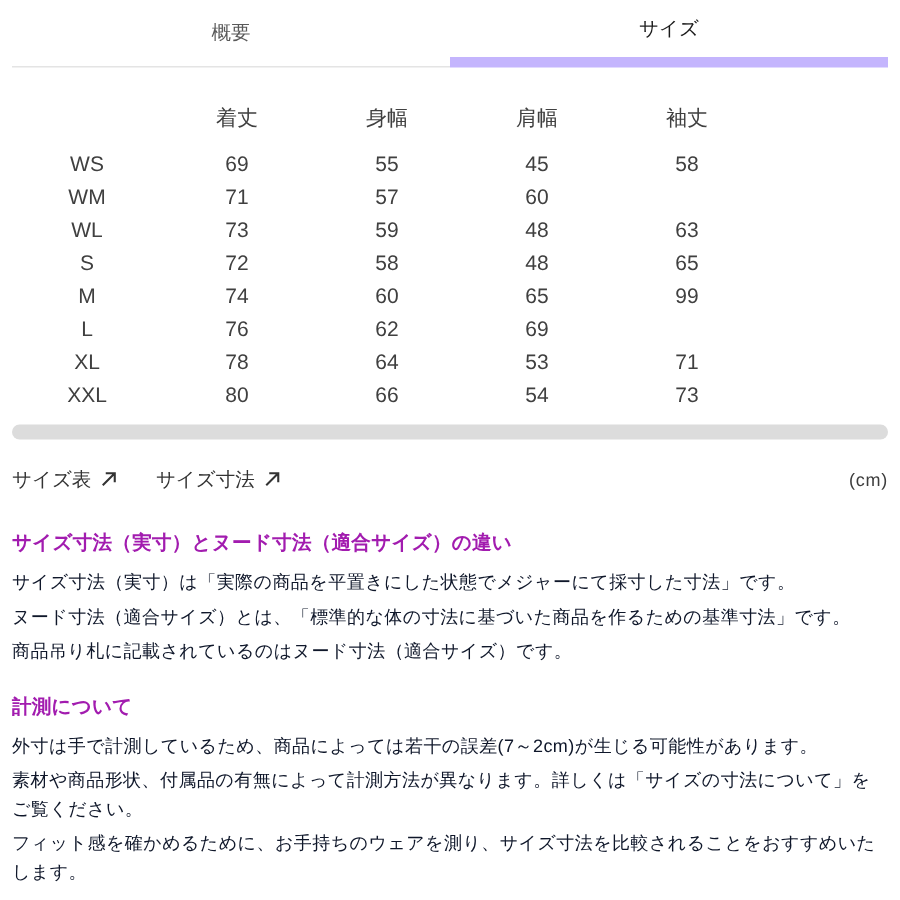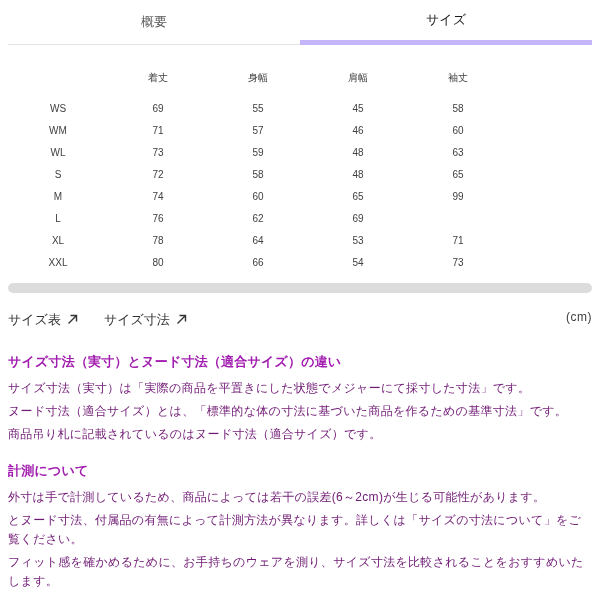--- a/index.html
+++ b/index.html
@@ -20,66 +20,66 @@
   .tab {
     flex: 1;
     display: flex; align-items: center; justify-content: center;
     font-size: 13px;
     color: #595959;
     border-bottom: 1px solid #e4e4e4;
     cursor: pointer;
   }
   .tab.active {
     color: #1a1a1a;
-    border-bottom: 5px solid #c4b5fd;
+    border-bottom: 7px solid #c4b5fd;
   }
   
   .size-table { margin: 20px 0 0 8px; }
   .trow {
     display: grid;
     grid-template-columns: 100px 100px 100px 100px 100px;
     height: 22px; line-height: 22px;
     text-align: center;
-    font-size: 10px;
+    font-size: 14px;
     color: #404040;
   }
   .trow.thead { height: 26px; line-height: 26px; margin-bottom: 7px; }
   
   .hscrollbar {
     margin: 9px 8px 0 8px;
     height: 10px;
     background: #dcdcdc;
     border-radius: 5px;
   }
   
   .links-row {
     margin: 17px 8px 0 8px;
     height: 20px;
-    display: flex; 
+    display: flex; align-items: center;
     font-size: 13px; color: #333333;
   }
   .tlink {
     display: inline-flex; align-items: center;
     margin-right: 26px;
     cursor: pointer;
     text-decoration: none; color: #333333;
   }
   .tlink .arrow { margin-left: 6px; display: inline-block; }
   .unit { margin-left: auto; font-size: 12px; color: #3d3d3d; letter-spacing: 0.5px; }
   
   .section { margin: 0 8px 0 8px; }
   .section.first { margin-top: 22px; }
   .section.second { margin-top: 17px; }
   .section h3 {
     font-size: 13px; font-weight: bold; color: #a21caf;
     line-height: 20px; margin-bottom: 7px;
     letter-spacing: 0.2px;
   }
   .section p {
-    font-size: 12px; color: #701a75;
+    font-size: 12px; color: #0f172a;
     line-height: 19px;
     margin-bottom: 4px;
     letter-spacing: 0.3px;
   }
 </style>
 </head>
 <body>
 
 <div class="page">
 
@@ -104,21 +104,20 @@
       <div>WS</div>
       <div>69</div>
       <div>55</div>
       <div>45</div>
       <div>58</div>
     </div>
     <div class="trow">
       <div>WM</div>
       <div>71</div>
       <div>57</div>
-      <div>46</div>
       <div>60</div>
     </div>
     <div class="trow">
       <div>WL</div>
       <div>73</div>
       <div>59</div>
       <div>48</div>
       <div>63</div>
     </div>
     <div class="trow">
@@ -181,18 +180,18 @@
 
   <div class="section first">
     <h3>サイズ寸法（実寸）とヌード寸法（適合サイズ）の違い</h3>
     <p>サイズ寸法（実寸）は「実際の商品を平置きにした状態でメジャーにて採寸した寸法」です。</p>
     <p>ヌード寸法（適合サイズ）とは、「標準的な体の寸法に基づいた商品を作るための基準寸法」です。</p>
     <p>商品吊り札に記載されているのはヌード寸法（適合サイズ）です。</p>
   </div>
 
   <div class="section second">
     <h3>計測について</h3>
-    <p>外寸は手で計測しているため、商品によっては若干の誤差(6～2cm)が生じる可能性があります。</p>
-    <p>とヌード寸法、付属品の有無によって計測方法が異なります。詳しくは「サイズの寸法について」をご覧ください。</p>
+    <p>外寸は手で計測しているため、商品によっては若干の誤差(7～2cm)が生じる可能性があります。</p>
+    <p>素材や商品形状、付属品の有無によって計測方法が異なります。詳しくは「サイズの寸法について」をご覧ください。</p>
     <p>フィット感を確かめるために、お手持ちのウェアを測り、サイズ寸法を比較されることをおすすめいたします。</p>
   </div>
 
 </div>
 
 </body></html>

